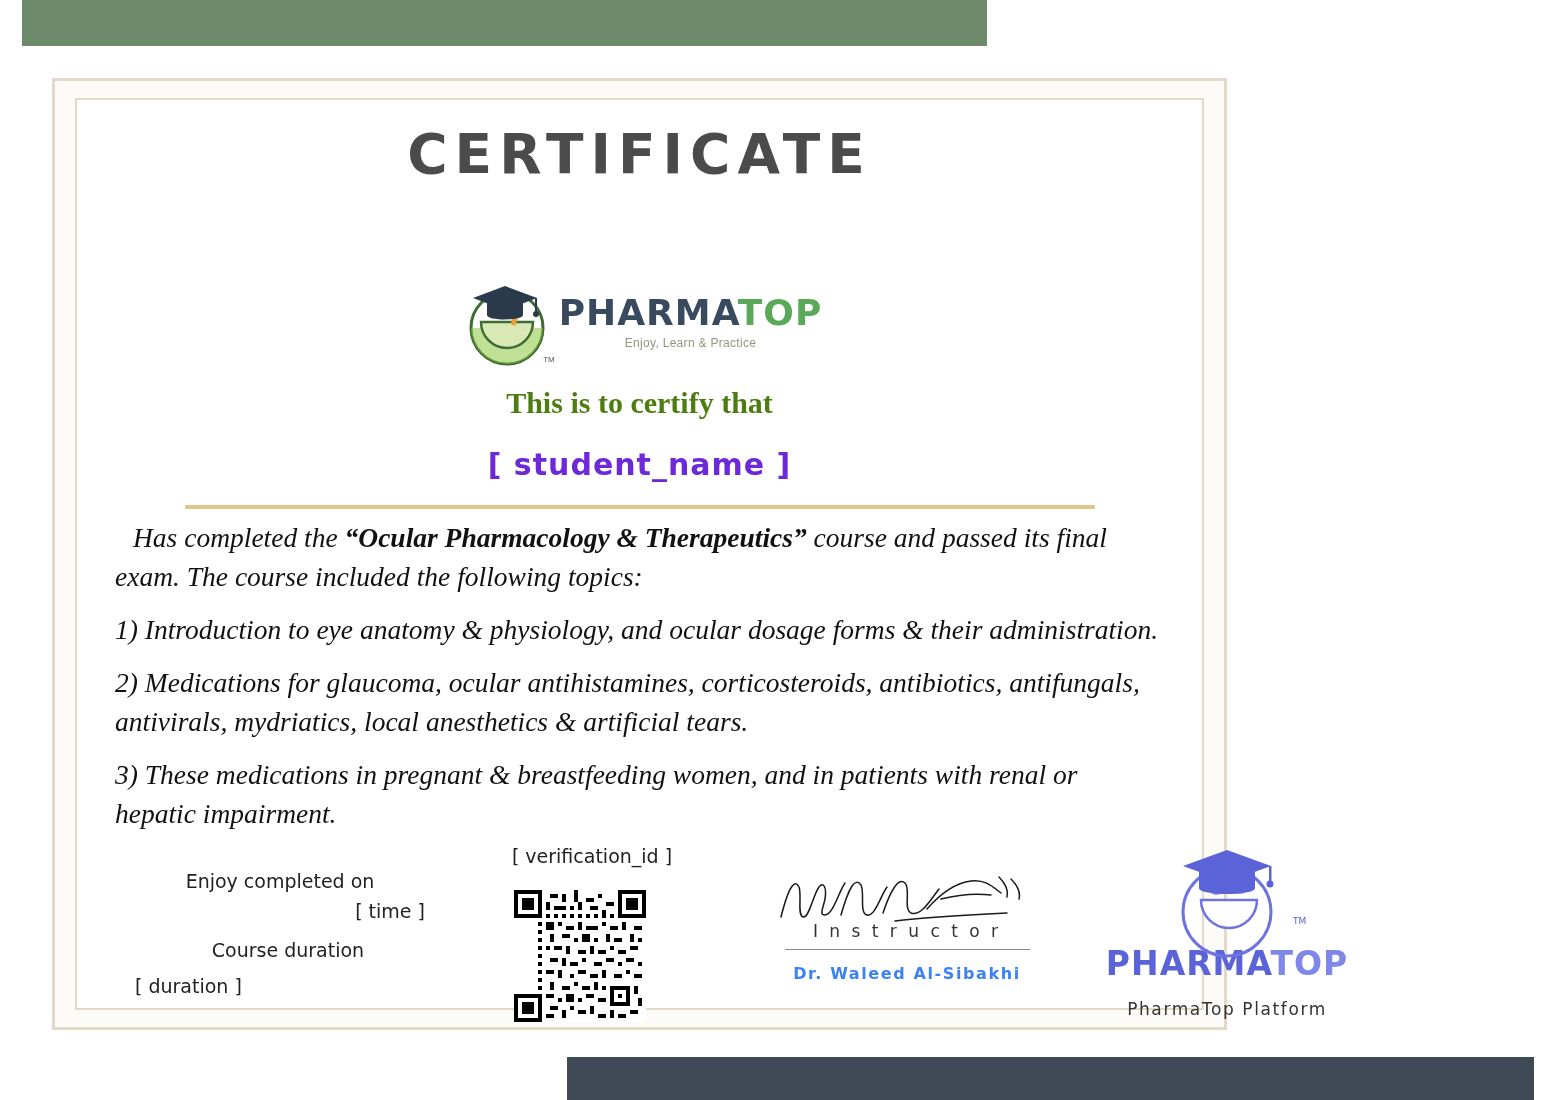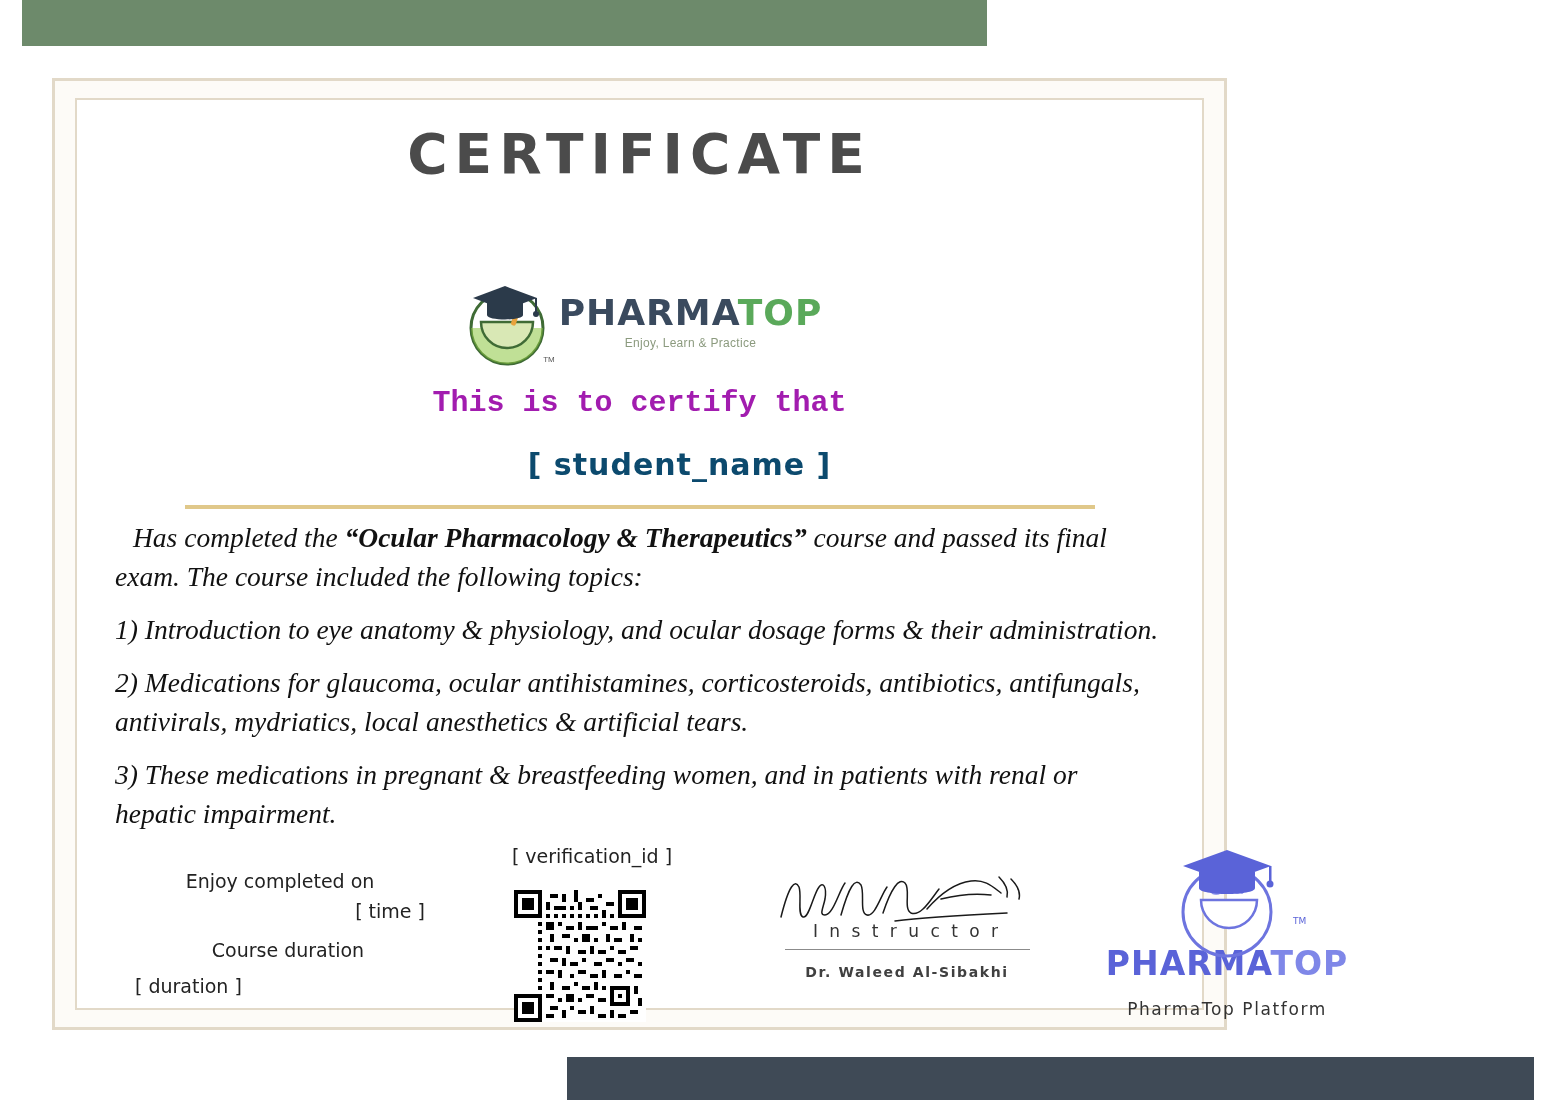--- a/index.html
+++ b/index.html
@@ -136,37 +136,36 @@
     font-size: 8px;
     color: #555;
   }
 
   .certify {
     position: absolute;
     top: 286px;
     left: 0;
     width: 100%;
     text-align: center;
-    font-family: Liberation Mono, monospace;
+    font-family: Liberation Serif, serif;
     font-size: 30px;
     font-weight: bold;
-    color: #a21caf;
+    color: #4d7c0f;
   }
   .student-name {
     position: absolute;
     top: 347px;
     left: 0;
     width: 100%;
     text-align: center;
     font-family: "DejaVu Sans", sans-serif;
     font-size: 30px;
     font-weight: bold;
-    color: #0c4a6e;
+    color: #6d28d9;
     letter-spacing: 1px;
-    padding-left: 40px;
   }
   .divider {
     position: absolute;
     top: 405px;
     left: 50%;
     transform: translateX(-50%);
     width: 910px;
     height: 4px;
     background: #e0c88a;
   }
@@ -263,24 +262,24 @@
     margin-top: -14px;
   }
   .sig-line {
     width: 245px;
     height: 1px;
     background: #8b8b8b;
     margin: 8px auto 0 auto;
   }
   .sig-name {
     font-family: "DejaVu Sans", sans-serif;
-    font-size: 14px;
+    font-size: 16px;
     font-weight: bold;
     letter-spacing: 1.6px;
-    color: #404040;
+    color: #3b82f6;
     margin-top: 14px;
   }
 
   
   .seal {
     position: absolute;
     left: 1000px;
     top: 740px;
     width: 300px;
     text-align: center;

